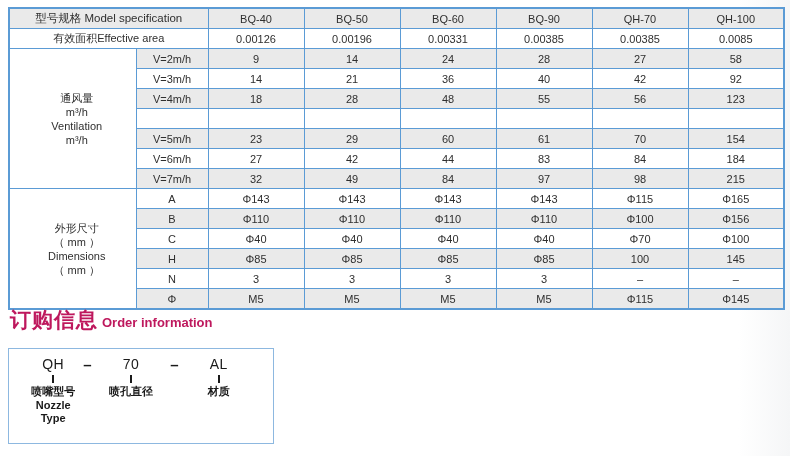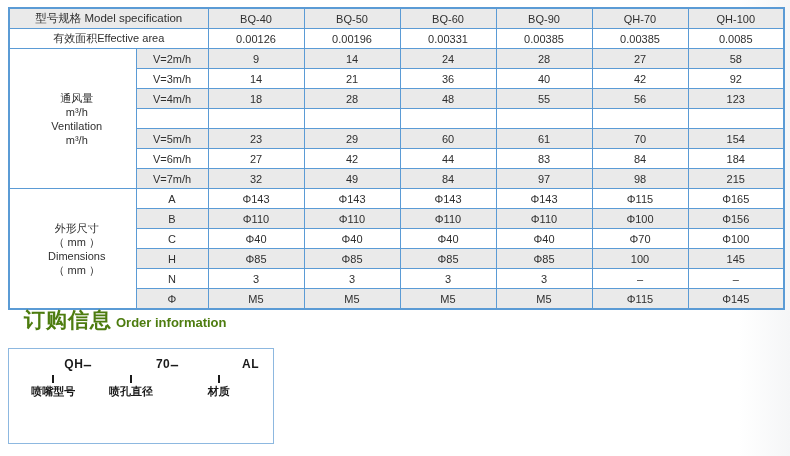--- a/index.html
+++ b/index.html
@@ -55,23 +55,23 @@
     background: #ffffff !important;
     line-height: 14px;
     font-size: 11px;
     padding-left: 10px;
   }
   table.spec td.headlbl { font-size: 11.5px; }
   .ea-zh { }
   
   .order-title {
     position: absolute;
-    left: 24px;
+    left: 10px;
     top: 306px;
-    color: #4d7c0f;
+    color: #be185d;
     white-space: nowrap;
     z-index: 1;
   }
   .order-title .zh {
     font-size: 21px;
     font-weight: bold;
     letter-spacing: 1px;
   }
   .order-title .en {
     font-size: 13px;
@@ -92,25 +92,24 @@
   .order-row {
     display: flex;
     align-items: flex-start;
     padding: 7px 14px 0 14px;
   }
   .order-part {
     text-align: center;
     color: #1a1a1a;
   }
   .order-part .code {
-    font-size: 12px;
-    font-weight: bold;
+    font-size: 14px;
+    font-weight: normal;
     line-height: 17px;
     letter-spacing: 0.5px;
-    text-align: right;
   }
   .order-part .tick {
     width: 2px;
     height: 8px;
     background: #1a1a1a;
     margin: 2px auto 3px auto;
   }
   .order-part .zh {
     font-size: 11px;
     font-weight: bold;
@@ -309,20 +308,24 @@
     <span class="zh">订购信息</span><span class="en">Order information</span>
   </div>
 
   <div class="order-box">
     <div class="order-row">
 
       <div class="order-part p1">
         <div class="code">QH</div>
         <div class="tick"></div>
         <div class="zh">喷嘴型号</div>
+        <div class="en">
+          <div>Nozzle</div>
+          <div>Type</div>
+        </div>
       </div>
 
       <div class="order-sep">–</div>
 
       <div class="order-part p2">
         <div class="code">70</div>
         <div class="tick"></div>
         <div class="zh">喷孔直径</div>
       </div>
 

